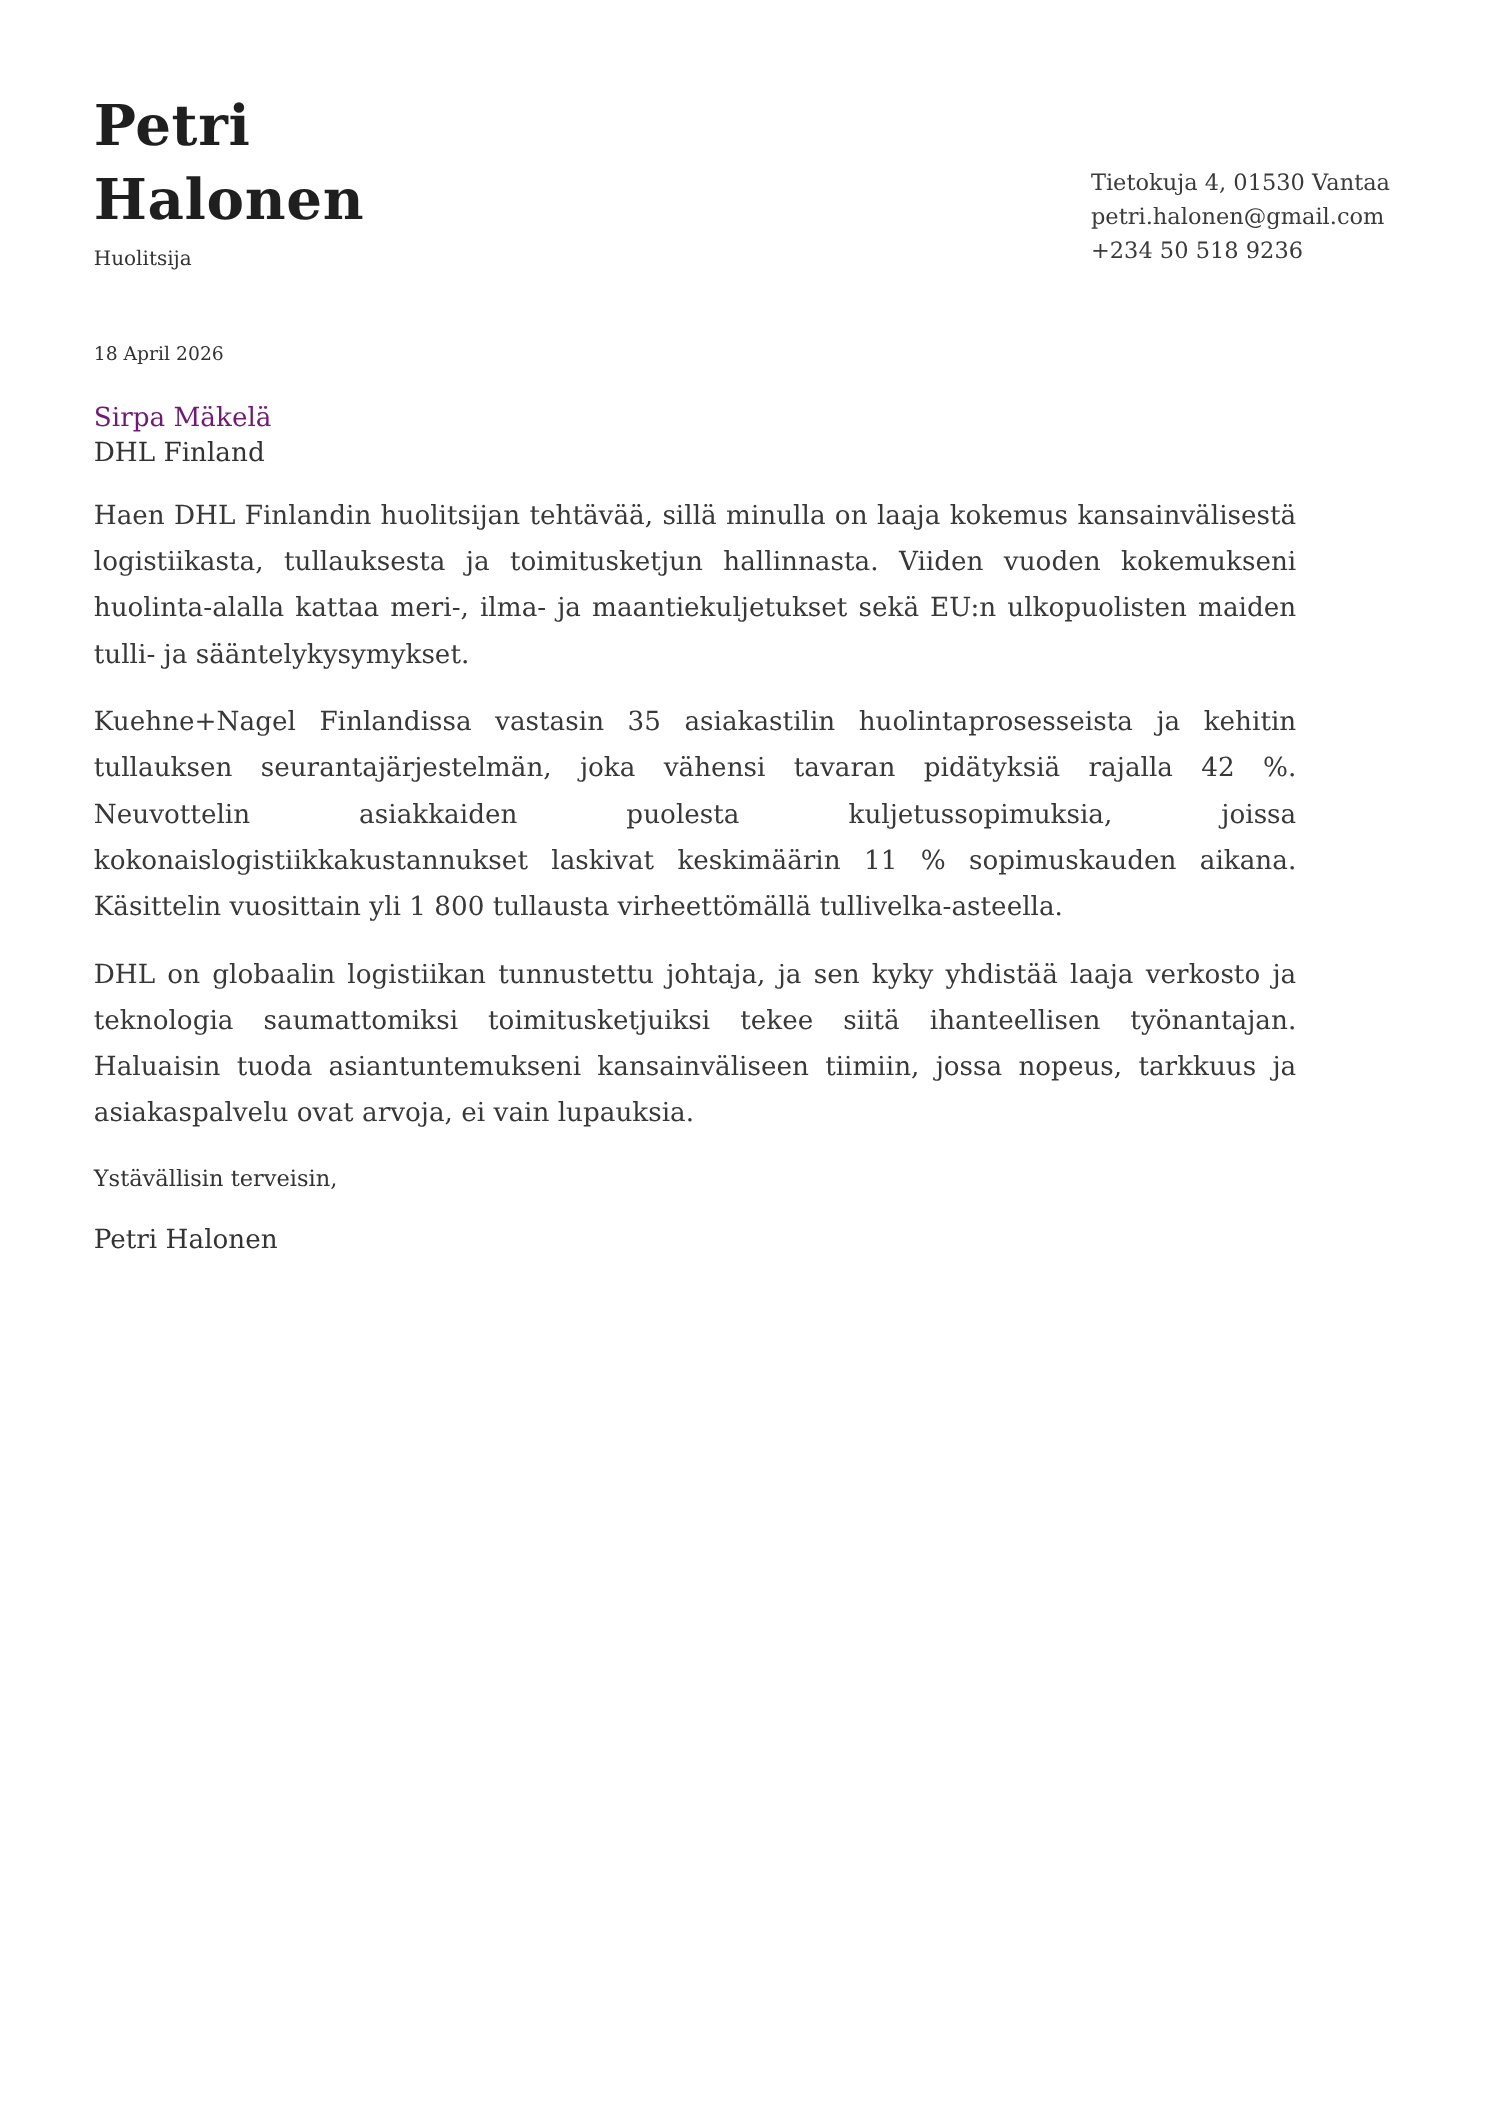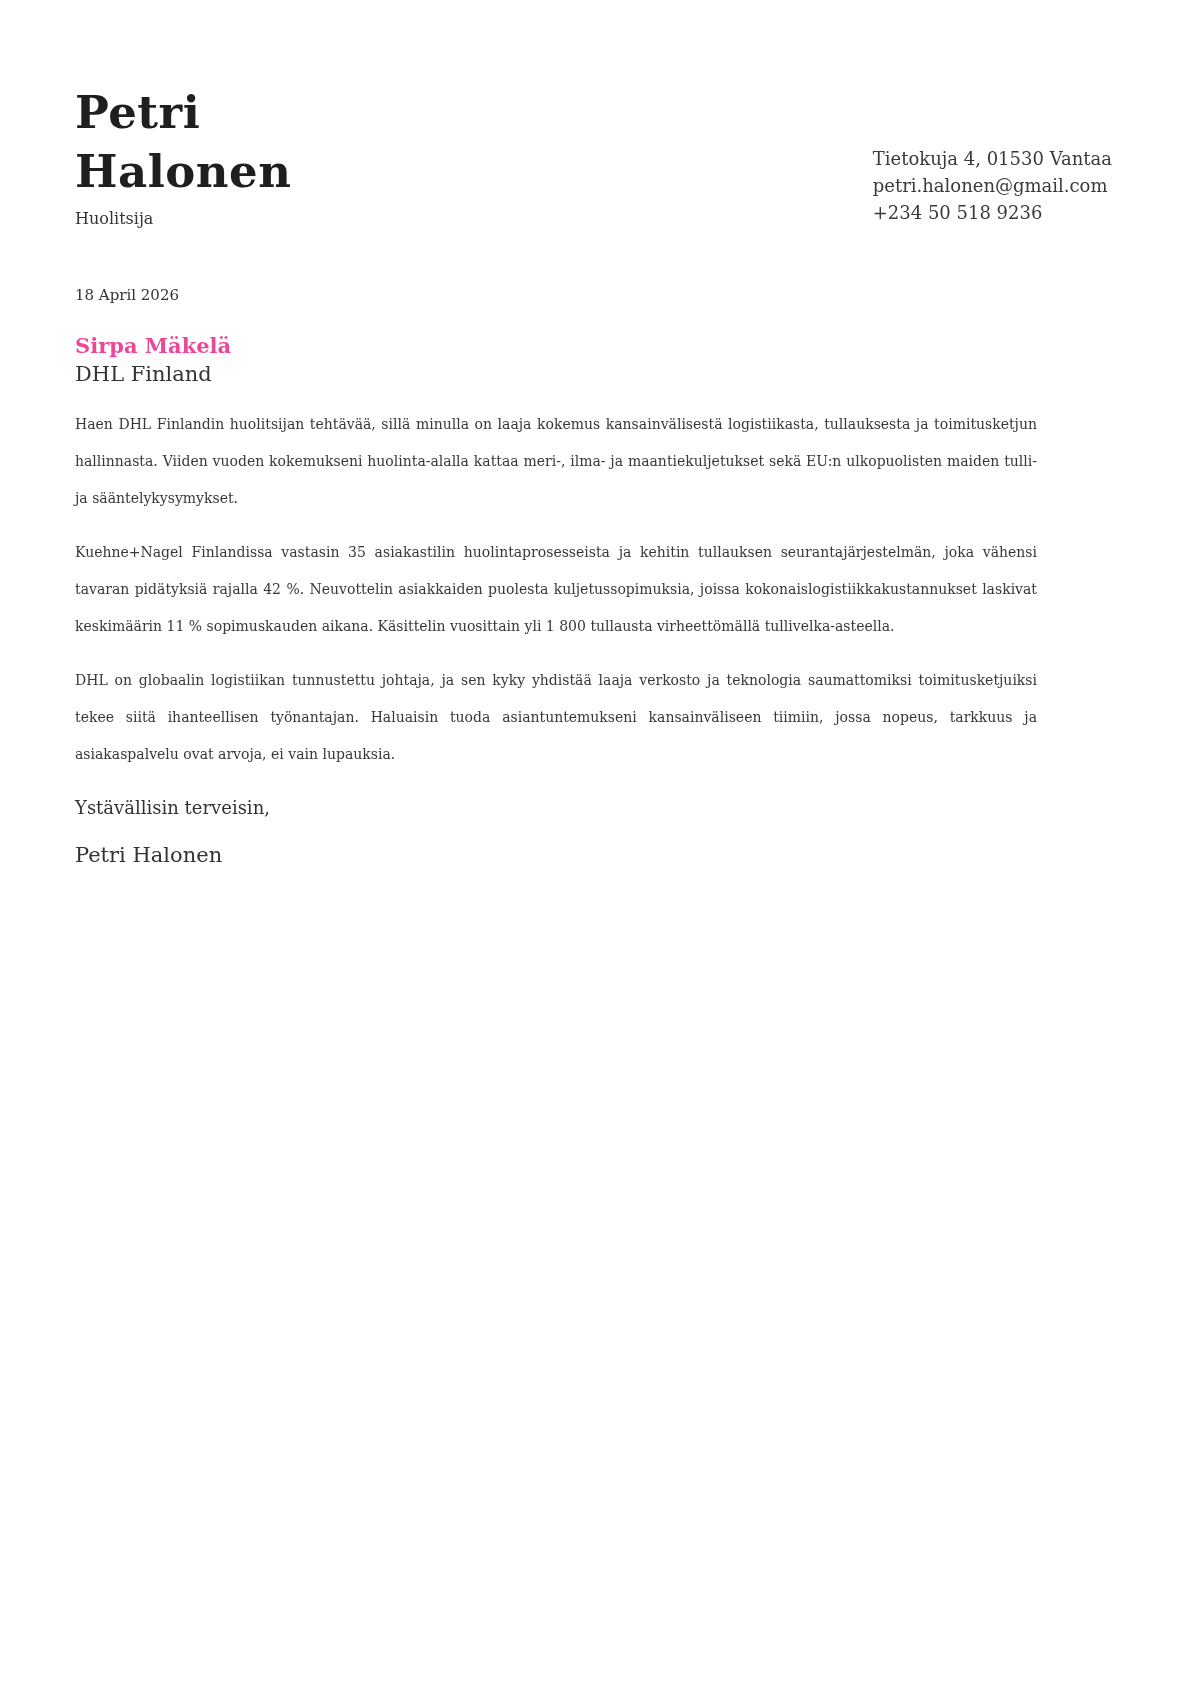--- a/index.html
+++ b/index.html
@@ -1,20 +1,20 @@
 <!DOCTYPE html>
 <html><head>
 <meta charset="utf-8">
 <style>
   * { margin: 0; padding: 0; box-sizing: border-box; }
   html, body { background: #ffffff; }
   .page {
     width: 1190px;
     height: 1389px;
-    margin: 12px auto;
+    margin: 0 auto;
     background: #ffffff;
     padding: 72px 78px 0 75px;
     font-family: "DejaVu Serif", "Liberation Serif", serif;
     color: #3a3a3a;
     position: relative;
     overflow: hidden;
   }
   .header {
     display: flex;
     justify-content: space-between;
@@ -43,34 +43,34 @@
     margin-top: 58px;
     font-size: 15px;
     color: #333333;
   }
   .recipient {
     margin-top: 28px;
     font-size: 21px;
     line-height: 1.35;
   }
   .recipient-name {
-    font-weight: 700;
-    color: #ec4899;
+    font-weight: 400;
+    color: #701a75;
   }
   .recipient-company {
     color: #333333;
   }
   .greeting {
     margin-top: 42px;
     font-size: 21px;
     color: #333333;
   }
   .body-paragraph {
     margin-top: 17px;
-    font-size: 14px;
+    font-size: 21px;
     line-height: 37px;
     text-align: justify;
     color: #383838;
     width: 962px;
   }
   .closing {
     margin-top: 24px;
     font-size: 18px;
     color: #333333;
   }

